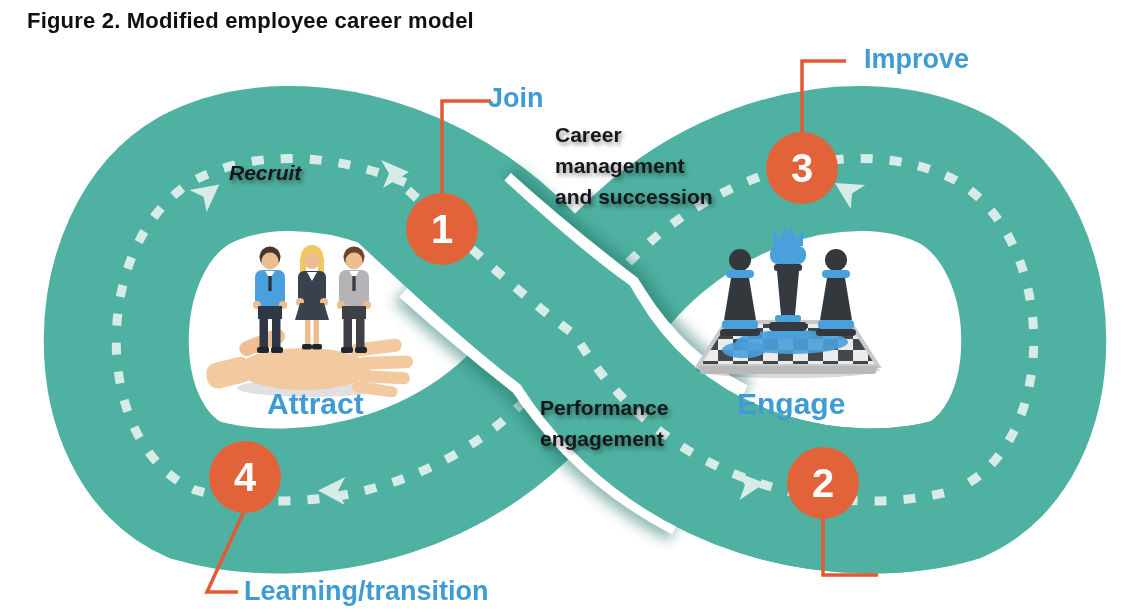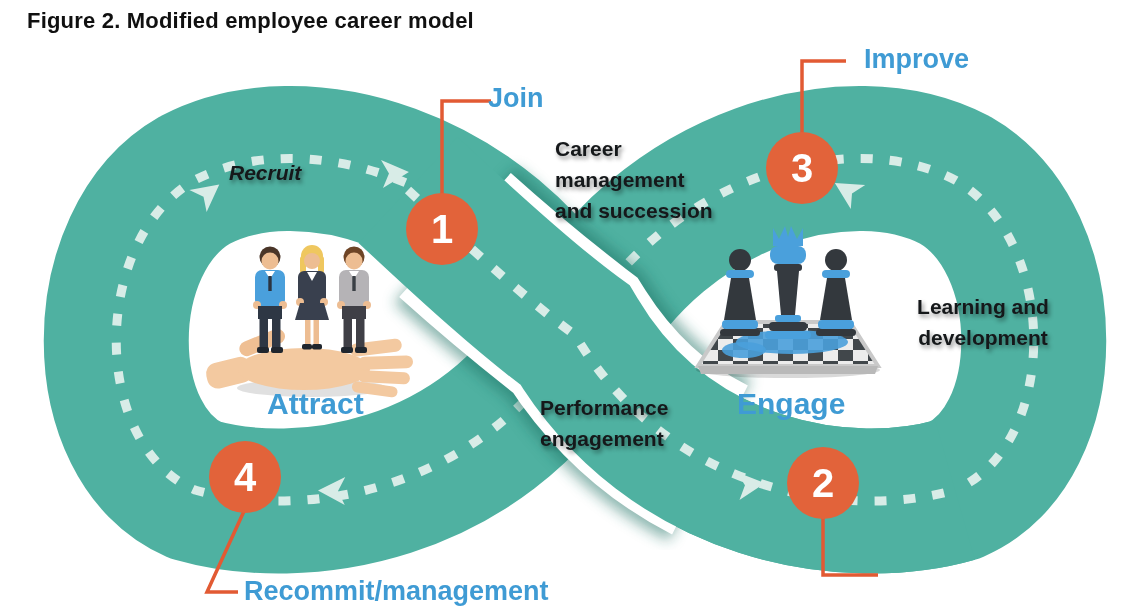--- a/index.html
+++ b/index.html
@@ -30,21 +30,21 @@
   }
   #m1{left:406px;top:193px;}
   #m2{left:787px;top:447px;}
   #m3{left:766px;top:132px;}
   #m4{left:209px;top:441px;}
   #lbl-join{left:488px;top:83px;}
   #lbl-improve{left:856px;top:44px;margin-left:8px;}
   #lbl-contribute{left:886px;top:556px;}
   #lbl-recommit{left:244px;top:576px;}
   #lbl-recruit{left:229px;top:157px;font-style:italic;}
-  #lbl-career{left:555px;top:133px;}
+  #lbl-career{left:555px;top:119px;}
   #lbl-learning{left:874px;top:291px;width:218px;text-align:center;}
   #lbl-performance{left:540px;top:392px;}
   #lbl-attract{left:267px;top:387px;}
   #lbl-engage{left:737px;top:387px;}
 </style>
 </head>
 <body>
 
 <div class="fig-title">Figure 2. Modified employee career model</div>
 
@@ -177,29 +177,27 @@
       <path d="M 802,135 L 802,61 L 846,61"></path>
       <path d="M 823,516 L 823,575 L 878,575"></path>
       <path d="M 245,509 L 207,592 L 238,592"></path>
     </g>
   </svg>
 
   <div class="stage-label" id="lbl-recruit">Recruit</div>
   <div class="stage-label" id="lbl-career">Career
 management
 and succession</div>
-  <div class="stage-label" id="lbl-learning">Learning and
-development</div>
   <div class="stage-label" id="lbl-performance">Performance
 engagement</div>
 
   <div class="loop-label" id="lbl-attract">Attract</div>
   <div class="loop-label" id="lbl-engage">Engage</div>
 
   <div class="milestone" id="m1">1</div>
   <div class="milestone" id="m2">2</div>
   <div class="milestone" id="m3">3</div>
   <div class="milestone" id="m4">4</div>
 
   <div class="milestone-label" id="lbl-join">Join</div>
   <div class="milestone-label" id="lbl-improve">Improve</div>
-  <div class="milestone-label" id="lbl-recommit">Recommit/management</div>
+  <div class="milestone-label" id="lbl-recommit">Learning/transition</div>
 </div>
 
 </body></html>

